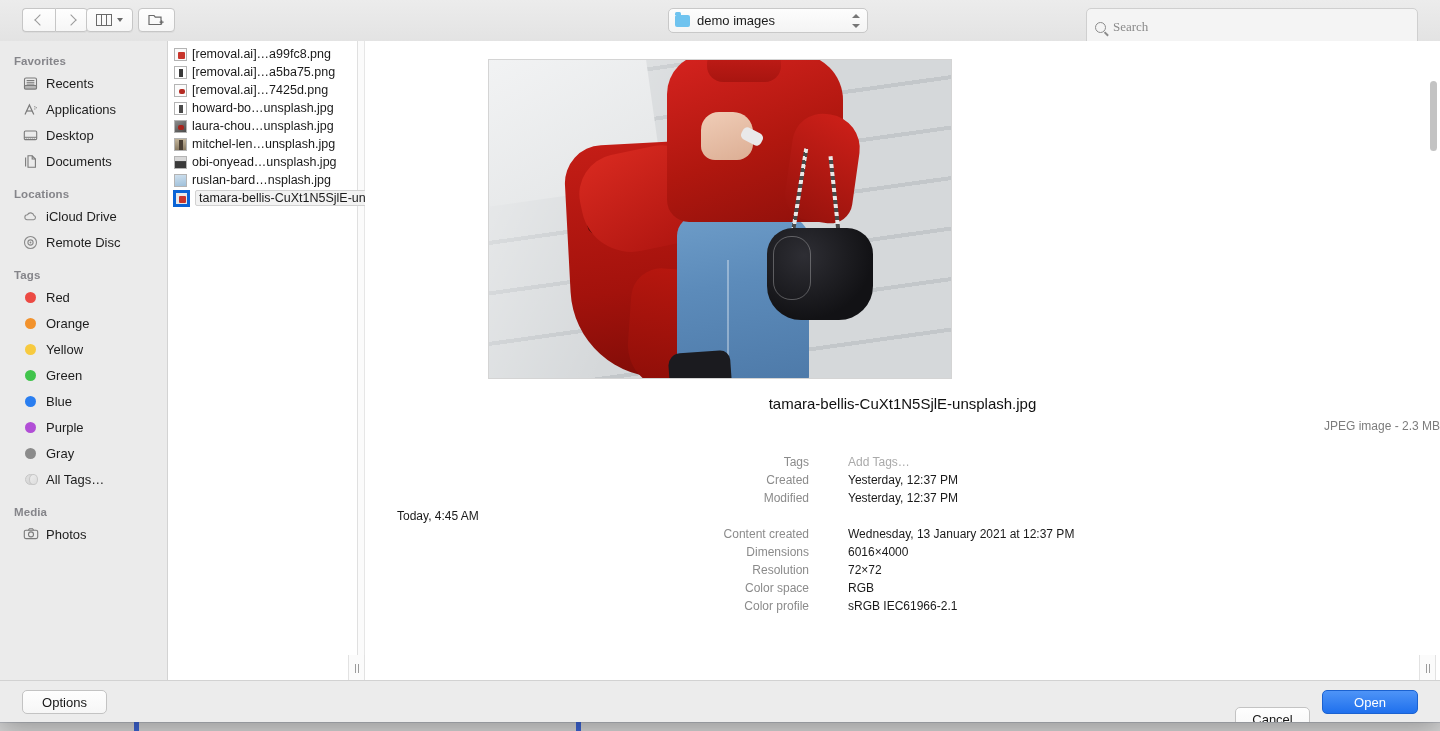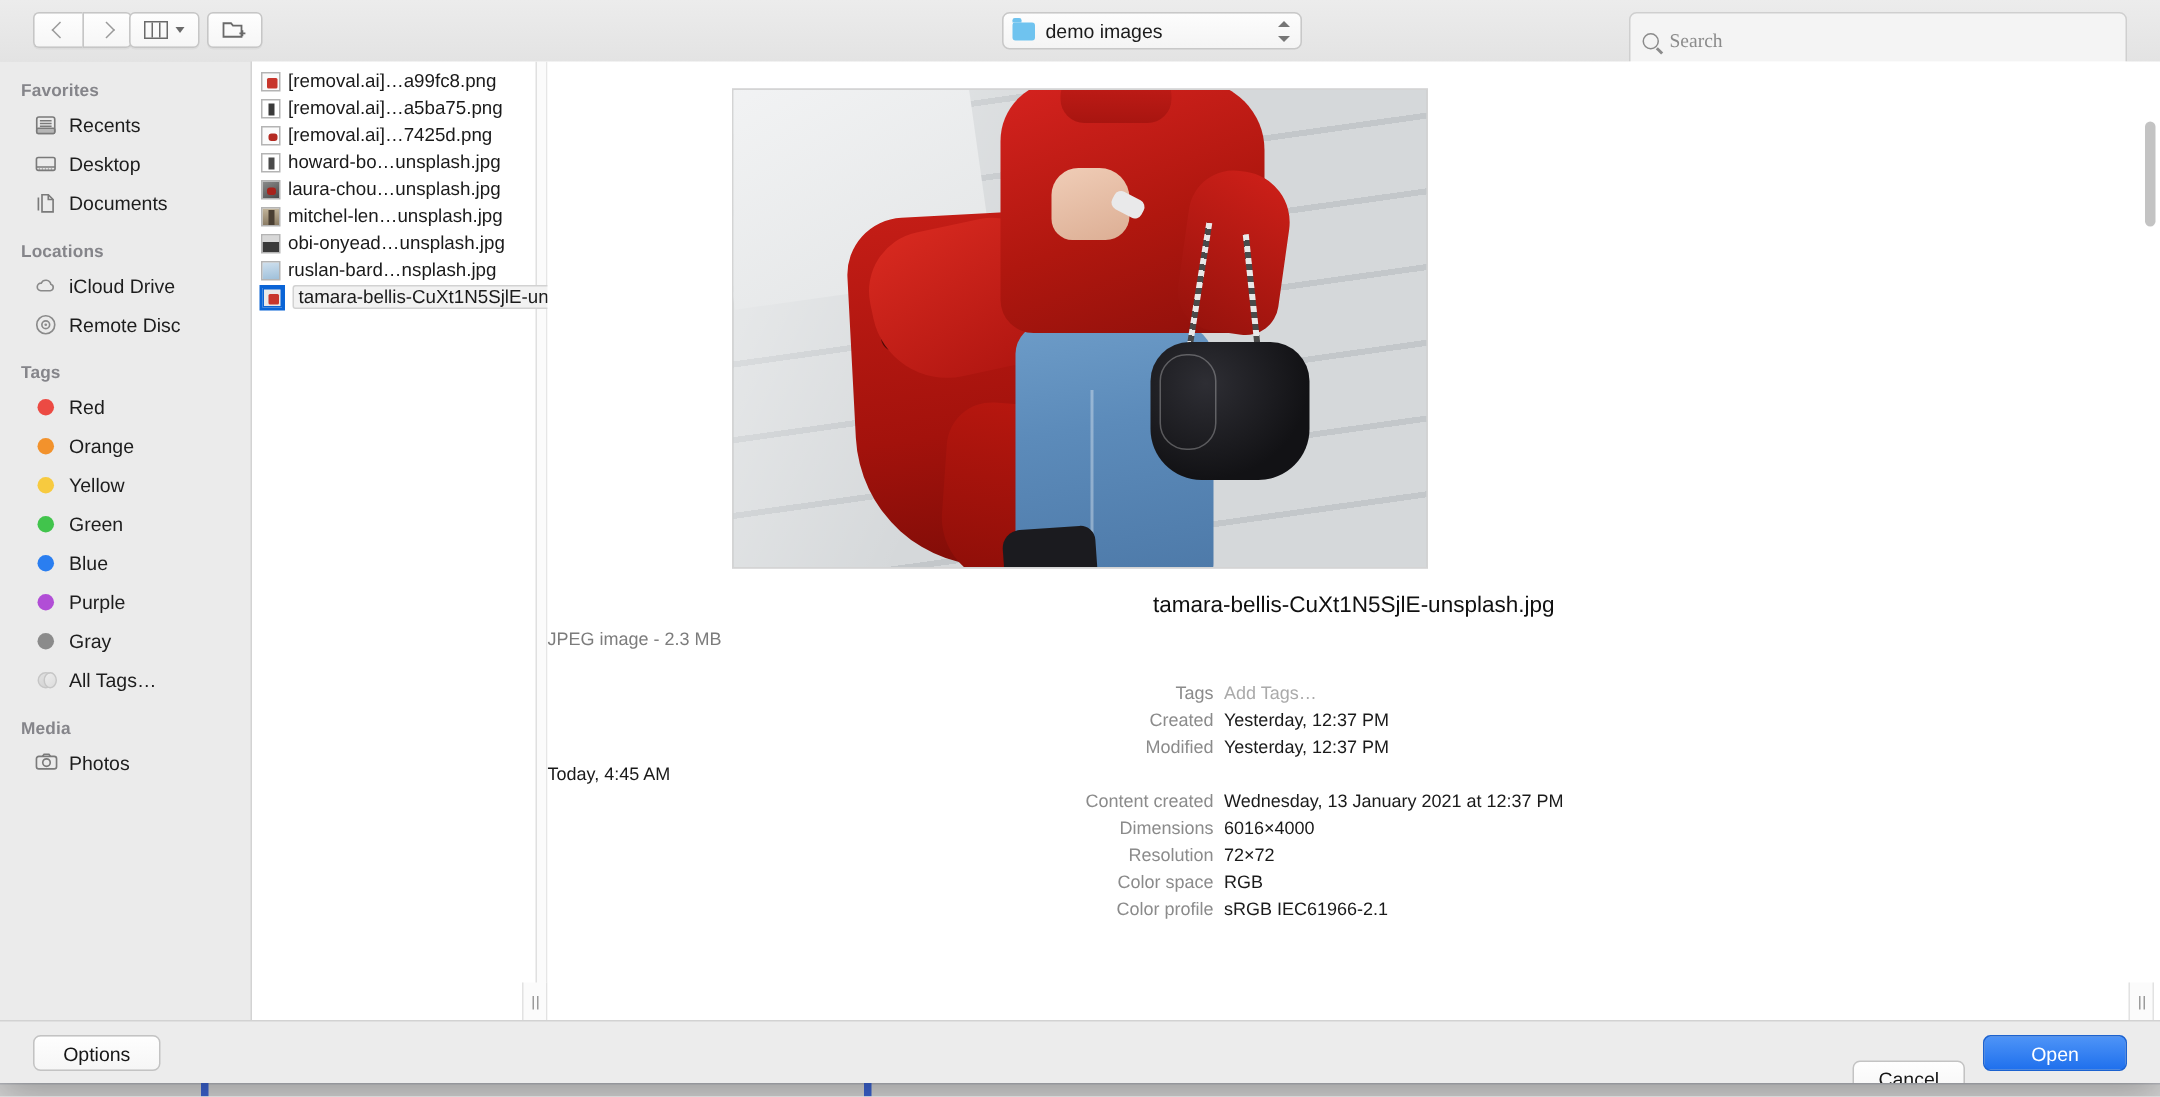--- a/index.html
+++ b/index.html
@@ -436,21 +436,21 @@
   .prev-title {
     position: absolute;
     left: 0; right: 0; top: 354px;
     text-align: center;
     font-size: 15px;
     color: #101010;
   }
   .prev-sub {
     position: absolute;
     left: 0; right: 0; top: 378px;
-    text-align: left;
+    text-align: right;
     font-size: 12px;
     color: #7c7c7c;
   }
   .meta {
     position: absolute;
     left: 0; top: 412px;
     width: 100%;
   }
   .meta-row {
     display: flex;
@@ -462,20 +462,21 @@
     width: 451px;
     text-align: right;
     color: #8b8b8b;
     padding-right: 7px;
     box-sizing: border-box;
     white-space: nowrap;
   }
   .meta-value {
     color: #1a1a1a;
     white-space: nowrap;
+    margin-left: 32px;
   }
   .meta-value.placeholder { color: #aaaaaa; }
 
   
   .vscroll {
     position: absolute;
     right: 3px; top: 40px;
     width: 7px; height: 70px;
     background: #b9b9b9;
     border-radius: 4px;
@@ -596,20 +597,30 @@
         <div class="sb-head">Favorites</div>
         <div class="sb-item">
           <span class="ico">
             <svg width="15" height="15" viewBox="0 0 15 15">
                 <rect x="1.5" y="2" width="12" height="11" rx="1.5" fill="none" stroke="#7a7a7a" stroke-width="1.1"></rect>
                 <path d="M3.6 4.5h7.8M3.6 6.3h7.8M3.6 8.1h7.8" stroke="#7a7a7a" stroke-width="1"></path>
                 <rect x="1.5" y="9.5" width="12" height="3.5" rx="1" fill="#b6b6b6" stroke="#7a7a7a" stroke-width="1.1"></rect>
               </svg>
           </span>
           <span class="txt">Recents</span>
+        </div>
+        <div class="sb-item">
+          <span class="ico">
+            <svg width="15" height="15" viewBox="0 0 15 15">
+                <path d="M2 12.5 6.4 3l4.4 9.5" fill="none" stroke="#7a7a7a" stroke-width="1.2"></path>
+                <path d="M3.7 9h5.4" stroke="#7a7a7a" stroke-width="1.2"></path>
+                <path d="M11.8 4.2v1M13.3 5.2v1M11.8 6.6v1" stroke="#7a7a7a" stroke-width="1.1"></path>
+              </svg>
+          </span>
+          <span class="txt">Applications</span>
         </div>
         <div class="sb-item">
           <span class="ico">
             <svg width="15" height="15" viewBox="0 0 15 15">
                 <rect x="1.3" y="3" width="12.4" height="8.6" rx="1.2" fill="none" stroke="#7a7a7a" stroke-width="1.1"></rect>
                 <path d="M1.3 9.3h12.4" stroke="#7a7a7a" stroke-width="1"></path>
                 <path d="M3.3 10.4v.6M5.3 10.4v.6M7.3 10.4v.6M9.3 10.4v.6M11.3 10.4v.6" stroke="#7a7a7a" stroke-width=".9"></path>
               </svg>
           </span>
           <span class="txt">Desktop</span>

